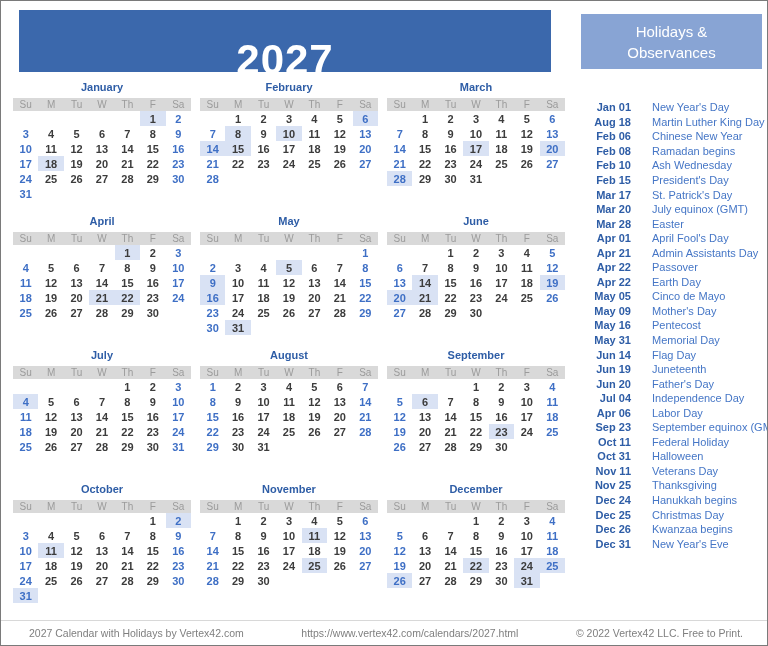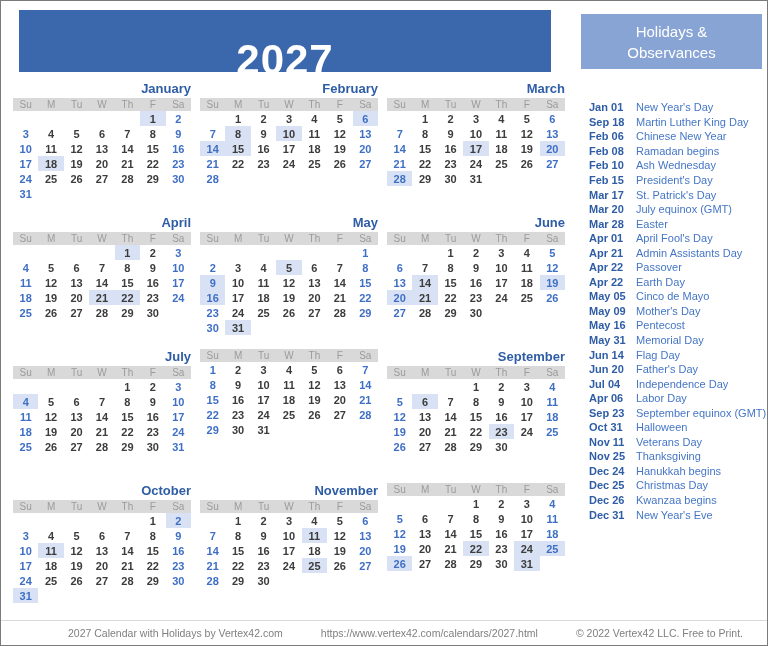--- a/index.html
+++ b/index.html
@@ -28,44 +28,44 @@
     position:absolute;left:580px;top:13px;width:181px;height:55px;
     background:var(--panel-bg);color:#fff;font-size:15px;line-height:1.4;
     display:flex;flex-direction:column;align-items:center;justify-content:center;text-align:left;
   }
   .months-grid{
     position:absolute;left:12px;top:80px;
     display:grid;grid-template-columns:repeat(3,178px);column-gap:9px;grid-auto-rows:134px;
   }
   .month{width:178px;}
   .month-title{
-    height:17px;text-align:right;font-size:13px;font-weight:bold;color:var(--title-blue);
+    height:17px;text-align:center;font-size:11px;font-weight:bold;color:var(--title-blue);
   }
   .dow-row{
     display:grid;grid-template-columns:repeat(7,1fr);height:13px;
     background:var(--dow-band);color:var(--dow-text);font-size:10px;
   }
   .dow{display:flex;align-items:center;justify-content:center;}
   .days-grid{display:grid;grid-template-columns:repeat(7,1fr);grid-auto-rows:15px;}
   .day{
     display:flex;align-items:center;justify-content:center;
     font-size:11px;font-weight:bold;
   }
   .day.wd{color:var(--weekday-text);}
   .day.we{color:var(--weekend-text);}
   .day.hl{background:var(--highlight-bg);}
   .holiday-list{position:absolute;left:588px;top:99px;width:176px;font-size:11px;}
   .h-row{display:flex;align-items:center;height:14.55px;white-space:nowrap;}
-  .h-date{width:42px;flex:0 0 42px;font-weight:bold;color:var(--title-blue);}
-  .h-name{color:var(--name-blue);margin-left:5px;}
+  .h-date{width:42px;flex:0 0 42px;font-weight:bold;color:var(--title-blue);text-align:right;}
+  .h-name{color:var(--name-blue);margin-left:21px;}
   .footer-line{position:absolute;left:0;right:0;top:619px;border-top:1px solid #D8D8D8;}
   .footer{
     position:absolute;left:28px;right:24px;top:626px;
     display:flex;justify-content:space-between;align-items:center;
-    color:var(--footer-text);font-size:10.5px;margin-left:39px;
+    color:var(--footer-text);font-size:10.5px;
   }
 </style>
 </head>
 <body>
 
 <div class="page">
 
   <div class="banner">
     <span class="banner-year">2027</span>
   </div>
@@ -403,20 +403,21 @@
           <span class="day we">25</span>
           <span class="day wd">26</span>
           <span class="day wd">27</span>
           <span class="day wd">28</span>
           <span class="day wd">29</span>
           <span class="day wd">30</span>
           <span class="day we">31</span>
         </div>
       </div>
       <div class="month">
+        <div class="month-title">August</div>
         <div class="dow-row">
           <span class="dow">Su</span>
           <span class="dow">M</span>
           <span class="dow">Tu</span>
           <span class="dow">W</span>
           <span class="dow">Th</span>
           <span class="dow">F</span>
           <span class="dow">Sa</span>
         </div>
         <div class="days-grid">
@@ -589,20 +590,21 @@
           <span class="day wd">24</span>
           <span class="day wd hl">25</span>
           <span class="day wd">26</span>
           <span class="day we">27</span>
           <span class="day we">28</span>
           <span class="day wd">29</span>
           <span class="day wd">30</span>
         </div>
       </div>
       <div class="month">
+        <div class="month-title">December</div>
         <div class="dow-row">
           <span class="dow">Su</span>
           <span class="dow">M</span>
           <span class="dow">Tu</span>
           <span class="dow">W</span>
           <span class="dow">Th</span>
           <span class="dow">F</span>
           <span class="dow">Sa</span>
         </div>
         <div class="days-grid">
@@ -643,21 +645,21 @@
         </div>
       </div>
     </div>
 
   <div class="holiday-list" id="holiday-list">
       <div class="h-row">
         <span class="h-date">Jan 01</span>
         <span class="h-name">New Year's Day</span>
       </div>
       <div class="h-row">
-        <span class="h-date">Sep 18</span>
+        <span class="h-date">Aug 18</span>
         <span class="h-name">Martin Luther King Day</span>
       </div>
       <div class="h-row">
         <span class="h-date">Feb 06</span>
         <span class="h-name">Chinese New Year</span>
       </div>
       <div class="h-row">
         <span class="h-date">Feb 08</span>
         <span class="h-name">Ramadan begins</span>
       </div>
@@ -711,34 +713,42 @@
       </div>
       <div class="h-row">
         <span class="h-date">May 31</span>
         <span class="h-name">Memorial Day</span>
       </div>
       <div class="h-row">
         <span class="h-date">Jun 14</span>
         <span class="h-name">Flag Day</span>
       </div>
       <div class="h-row">
+        <span class="h-date">Jun 19</span>
+        <span class="h-name">Juneteenth</span>
+      </div>
+      <div class="h-row">
         <span class="h-date">Jun 20</span>
         <span class="h-name">Father's Day</span>
       </div>
       <div class="h-row">
         <span class="h-date">Jul 04</span>
         <span class="h-name">Independence Day</span>
       </div>
       <div class="h-row">
         <span class="h-date">Apr 06</span>
         <span class="h-name">Labor Day</span>
       </div>
       <div class="h-row">
         <span class="h-date">Sep 23</span>
         <span class="h-name">September equinox (GMT)</span>
+      </div>
+      <div class="h-row">
+        <span class="h-date">Oct 11</span>
+        <span class="h-name">Federal Holiday</span>
       </div>
       <div class="h-row">
         <span class="h-date">Oct 31</span>
         <span class="h-name">Halloween</span>
       </div>
       <div class="h-row">
         <span class="h-date">Nov 11</span>
         <span class="h-name">Veterans Day</span>
       </div>
       <div class="h-row">

